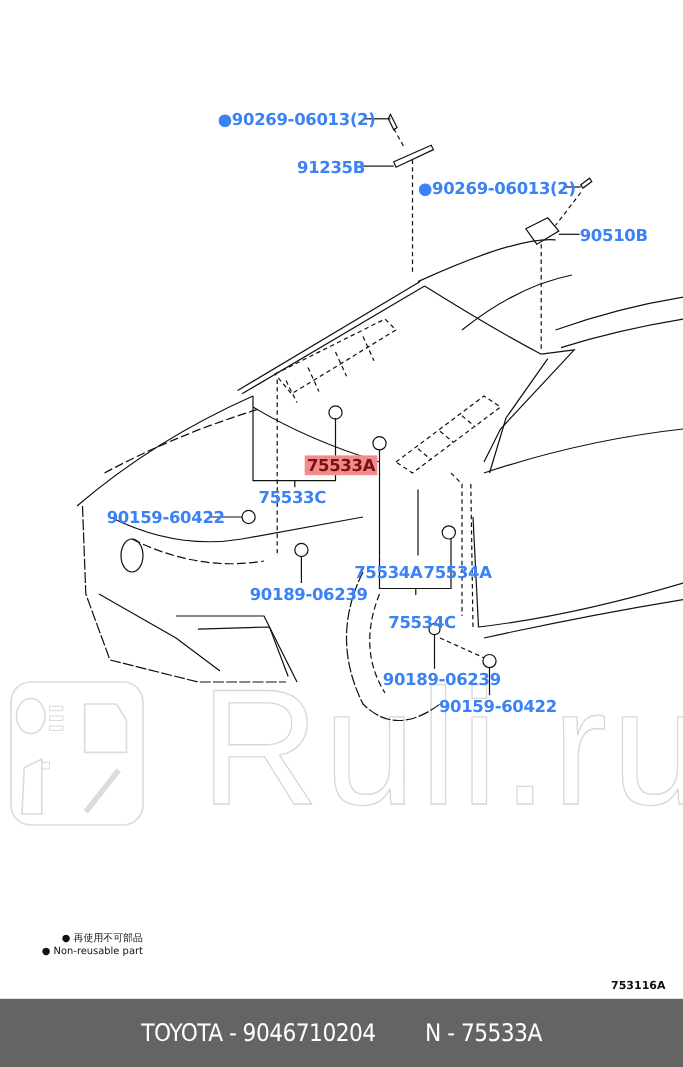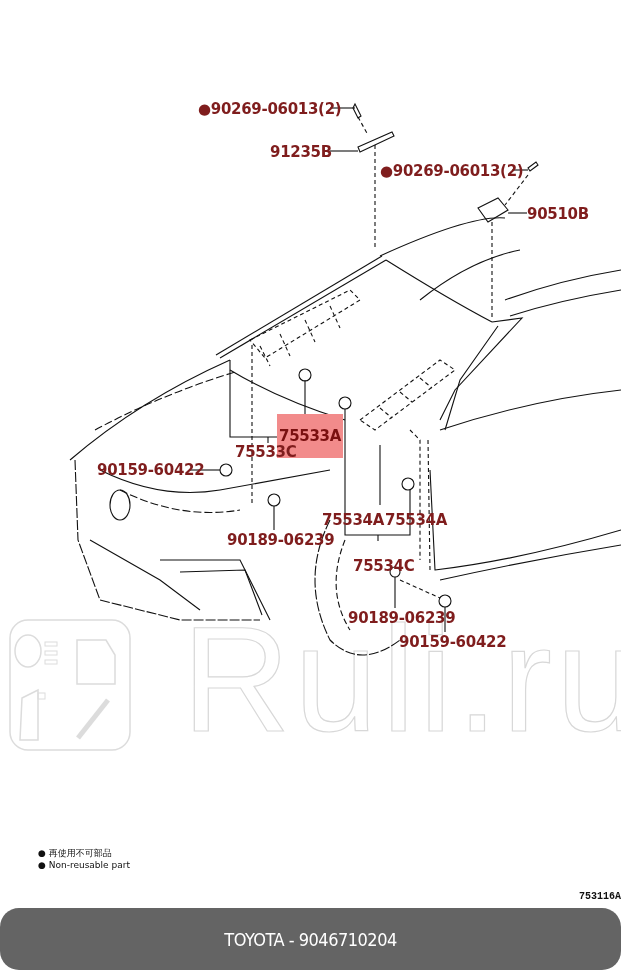--- a/index.html
+++ b/index.html
@@ -1,29 +1,29 @@
 <!DOCTYPE html>
 <html><head>
 <meta charset="utf-8">
 <style>
   html, body { margin:0; padding:0; }
   body { width:621px; height:970px; position:relative; background:#ffffff; overflow:hidden;
          font-family:"DejaVu Sans", sans-serif; }
   #diagram { position:absolute; left:0; top:0; width:621px; height:908px; }
   .lbl { position:absolute; font-family:"DejaVu Sans", sans-serif; font-weight:bold; font-size:15px;
-         color:#7f1d1d; white-space:nowrap; letter-spacing:-0.3px; line-height:18px; }
-  .hl { background:#f28b8b; color:#7a1010; padding:13px 2px; }
+         color:#3b82f6; white-space:nowrap; letter-spacing:-0.3px; line-height:18px; }
+  .hl { background:#f28b8b; color:#7a1010; padding:0 2px; }
   .wm { position:absolute; color:transparent; font-family:"Liberation Sans", sans-serif; font-size:150px;
         -webkit-text-stroke:1.2px #d8d8d8; letter-spacing:4px; line-height:150px;margin-left:32px; }
   .legend { position:absolute; left:38px; top:847px; font-size:9px; color:#111; line-height:12px; }
-  .legend div { white-space:nowrap; }
-  .code { position:absolute; right:0; top:891px; font-size:10px; font-weight:bold; color:#111;font-family:Liberation Mono, monospace; }
+  .legend div { white-space:nowrap;text-align:right; }
+  .code { position:absolute; right:16px; top:891px; font-size:10px; font-weight:bold; color:#111; }
   #footer { position:absolute; left:0; top:908px; width:621px; height:62px; background:#646464;
-            color:#fff; font-family:"DejaVu Sans", sans-serif; font-size:18px; display:flex;
-            align-items:center; justify-content:center; gap:45px; font-stretch:condensed;border-radius:19px; }
+            color:#fff; font-family:"DejaVu Sans", sans-serif; font-size:22px; display:flex;
+            align-items:center; justify-content:center; gap:45px; font-stretch:condensed; }
   #footer span { letter-spacing:-0.5px; }
 </style>
 </head>
 <body>
 
 <div id="diagram">
 
   <svg width="621" height="908" style="position:absolute;left:0;top:0">
     <rect x="10" y="620" width="120" height="130" rx="18" fill="none" stroke="#dcdcdc" stroke-width="1.5"></rect>
     <ellipse cx="28" cy="651" rx="13" ry="16" fill="none" stroke="#dcdcdc" stroke-width="1.5"></ellipse>
@@ -132,13 +132,14 @@
 
   <div class="legend">
     <div>● 再使用不可部品</div>
     <div>● Non-reusable part</div>
   </div>
   <div class="code">753116A</div>
 </div>
 
 <div id="footer">
   <span>TOYOTA - 9046710204</span>
+  <span>N - 75533A</span>
 </div>
 
 </body></html>

